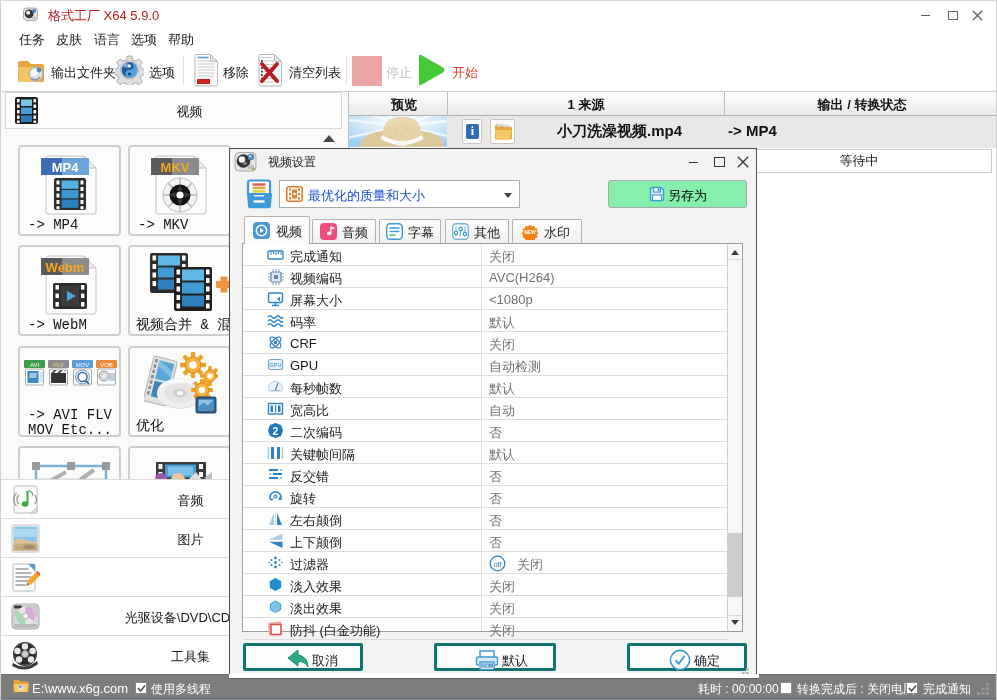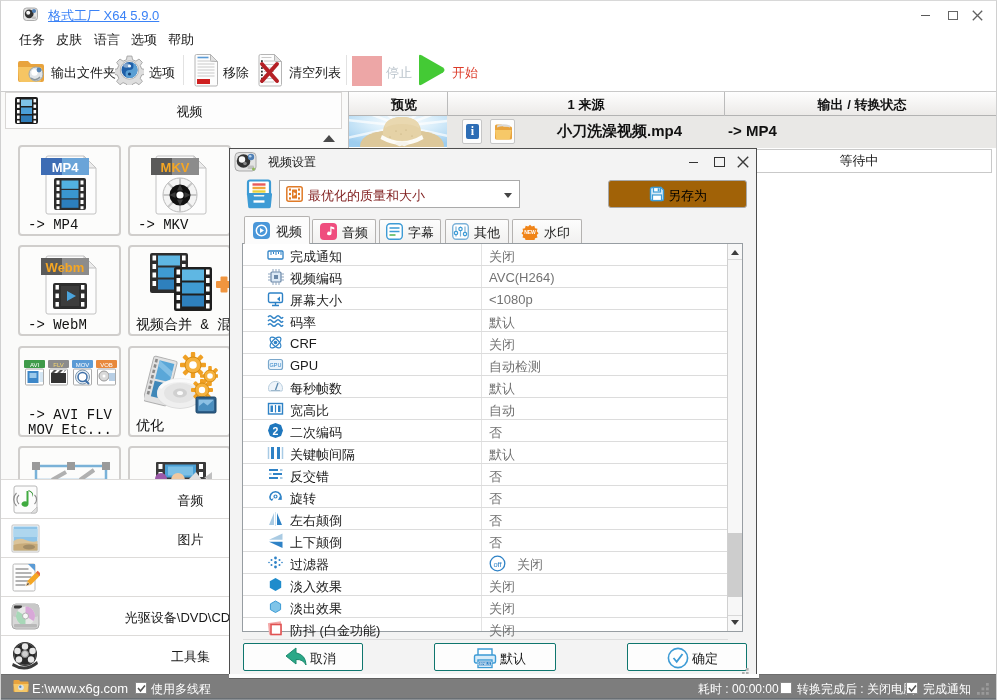--- a/index.html
+++ b/index.html
@@ -3,21 +3,21 @@
 <meta charset="utf-8">
 <style>
 * { margin:0; padding:0; box-sizing:border-box; }
 html,body { width:997px; height:700px; overflow:hidden; }
 body { font-family:"Liberation Sans", sans-serif; }
 #win { position:absolute; left:0; top:0; width:997px; height:700px; background:#fff; overflow:hidden; border-left:1px solid #d0d0d0; border-right:1px solid #d0d0d0; border-top:1px solid #d8d8d8; }
 .abs { position:absolute; }
 .t13 { font-size:13px; color:#1a1a1a; }
 
 
-#titletxt { left:47px; top:6px; font-size:13px; color:#3b82f6;text-decoration:underline; }
+#titletxt { left:47px; top:6px; font-size:13px; color:#b91c1c; }
 #menubar span { position:absolute; top:30px; font-size:13px; color:#1a1a1a; }
 
 
 #leftpanel { left:0; top:90px; width:347px; height:584px; background:#fafaf9; border-top:1px solid #cccccc; }
 #vidhdr { position:absolute; left:4px; top:0px; width:337px; height:37px; background:#fdfdfd; border:1px solid #d9d7d5; }
 .cell { position:absolute; width:103px; height:91px; background:#fcfcfb; border:2px solid #d0cecc; border-radius:4px; }
 .celltxt { position:absolute; font-family:"Liberation Mono", monospace; font-size:14px; line-height:15px; color:#111; white-space:pre; }
 .catrow { position:absolute; left:0; width:347px; height:39px; background:#fff; border-top:1px solid #dddbd9; }
 .cattxt { position:absolute; left:32px; width:315px; text-align:center; font-size:13px; color:#1a1a1a; }
 
@@ -25,30 +25,30 @@
 #rightpanel { left:347px; top:90px; width:650px; height:584px; background:#fff; border-left:1px solid #c0c0c0; }
 #colhdr { position:absolute; left:0; top:0; width:650px; height:25px; background:linear-gradient(#fefefe,#eceae8); border-top:1px solid #c9c9c9; border-bottom:1px solid #b3b3b3; }
 .hdrtxt { position:absolute; top:4px; font-size:13px; font-weight:bold; color:#111; }
 #filerow { position:absolute; left:98px; top:25px; width:552px; height:32px; background:#e9e8e6; }
 #waitbox { position:absolute; left:377px; top:58px; width:266px; height:24px; background:#fff; border:1px solid #c9c9c9; text-align:center; line-height:22px; font-size:13px; color:#1a1a1a; }
 
 
 #dlg { left:228px; top:147px; width:528px; height:528px; background:#f3f3f3; border:1px solid #4e4e4e; }
 #dlgtitle { position:absolute; left:38px; top:5px; font-size:12px; color:#1a1a1a; }
 #combo { position:absolute; left:49px; top:31px; width:241px; height:28px; background:#fff; border:1px solid #aaa; }
-#saveas { position:absolute; left:378px; top:31px; width:139px; height:28px; background:#a16207; border:1px solid #a8a8a8; border-radius:3px; }
+#saveas { position:absolute; left:378px; top:31px; width:139px; height:28px; background:#86efac; border:1px solid #a8a8a8; border-radius:3px; }
 .tab { position:absolute; top:70px; height:25px; background:linear-gradient(#fdfdfd,#f1f0ef); border:1px solid #b4b2b0; border-bottom:none; border-radius:2px 2px 0 0; font-size:13px; color:#1a1a1a; }
 .tabsel { top:67px; height:28px; background:#fcfcfc; z-index:3; }
 #tbl { position:absolute; left:12px; top:94px; width:501px; height:389px; background:#fff; border:1px solid #979da2; }
 .row { position:absolute; left:0; width:485px; height:22px; border-bottom:1px solid #dcdcdc; }
 .rlabel { position:absolute; left:47px; top:4px; font-size:13px; color:#1a1a1a; }
 .rvalue { position:absolute; left:246px; top:4px; font-size:13px; color:#737373; }
 .ricon { position:absolute; left:24px; top:2px; width:17px; height:17px; }
 #vsplit { position:absolute; left:238px; top:0; width:1px; height:100%; background:#e3e3e3; }
-.bbtn { position:absolute; top:494px; height:28px; background:#fdfdfd; border:1px solid #0f766e; border-radius:2px; text-align:center; font-size:13px; color:#1a1a1a; }
+.bbtn { position:absolute; top:494px; height:28px; background:#fdfdfd; border:3px solid #0f766e; border-radius:2px; text-align:center; font-size:13px; color:#1a1a1a; }
 
 
 #statusbar { left:0; top:673px; width:997px; height:24px; background:#7d7d7d; border-top:1px solid #6e6e6e; color:#fff; font-size:12px; }
 #statusbtm { left:0; top:697px; width:997px; height:3px; background:linear-gradient(#575d62,#c2c6ca); }
 .chk { position:absolute; width:12px; height:12px; background:#fff; border:1px solid #8a8a8a; top:7px; }
 </style>
 </head>
 <body>
 <div id="win">
 
@@ -541,21 +541,21 @@
             <rect x="3" y="2.5" width="2" height="2.2"></rect>
             <rect x="3" y="6.9" width="2" height="2.2"></rect>
             <rect x="3" y="11.3" width="2" height="2.2"></rect>
             <rect x="12" y="2.5" width="2" height="2.2"></rect>
             <rect x="12" y="6.9" width="2" height="2.2"></rect>
             <rect x="12" y="11.3" width="2" height="2.2"></rect>
             <rect x="6" y="3.5" width="5" height="9" rx="0.5"></rect>
           </g>
           <path d="M7.5,6 l3,2 l-3,2 z" fill="#fff"></path>
         </svg>
-    <div class="abs" style="left:28px;top:6px;font-size:13px;color:#7f1d1d">最优化的质量和大小</div>
+    <div class="abs" style="left:28px;top:6px;font-size:13px;color:#1d4ed8">最优化的质量和大小</div>
     <div class="abs" style="left:224px;top:12px;width:0;height:0;border-left:4.5px solid transparent;border-right:4.5px solid transparent;border-top:5px solid #444"></div>
   </div>
   <div id="saveas">
     <svg class="abs" style="left:40px;top:5px" width="16" height="16" viewBox="0 0 16 16">
           <path d="M1.5,3 a1.5,1.5 0 0 1 1.5,-1.5 h9 l2.5,2.5 v9 a1.5,1.5 0 0 1 -1.5,1.5 h-10 a1.5,1.5 0 0 1 -1.5,-1.5 z" fill="#d9ecf8" stroke="#3d9bd5" stroke-width="1.4"></path>
           <rect x="4.5" y="1.5" width="7" height="4.5" fill="#fff" stroke="#3d9bd5" stroke-width="1.2"></rect>
           <rect x="8.7" y="2.3" width="1.8" height="3" fill="#3d9bd5"></rect>
           <rect x="3.5" y="9" width="9" height="5.5" fill="#fff" stroke="#3d9bd5" stroke-width="1.2"></rect>
         </svg>
     <div class="abs" style="left:59px;top:6px;font-size:13px">另存为</div>

